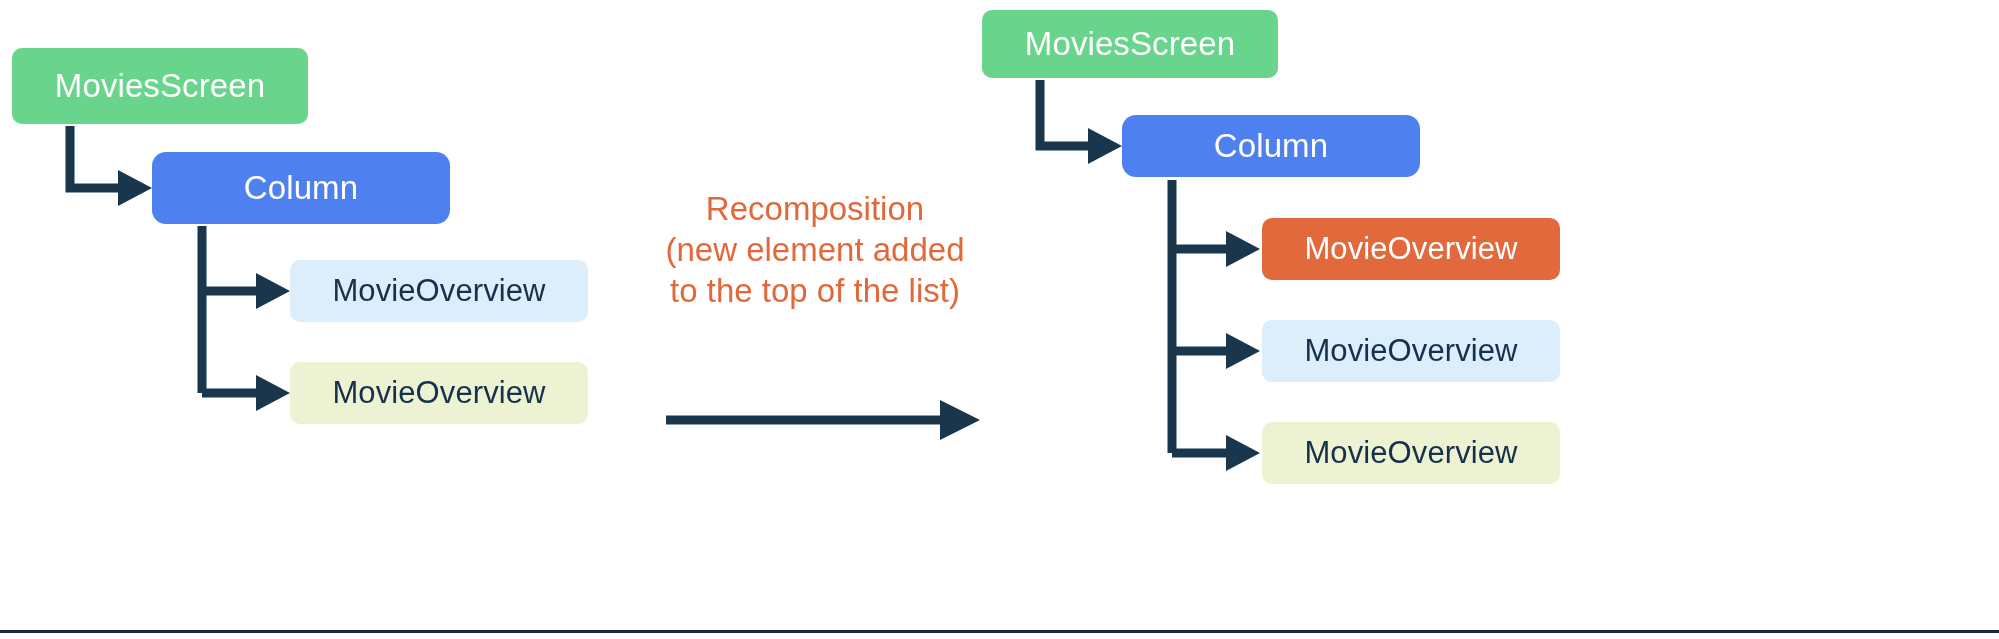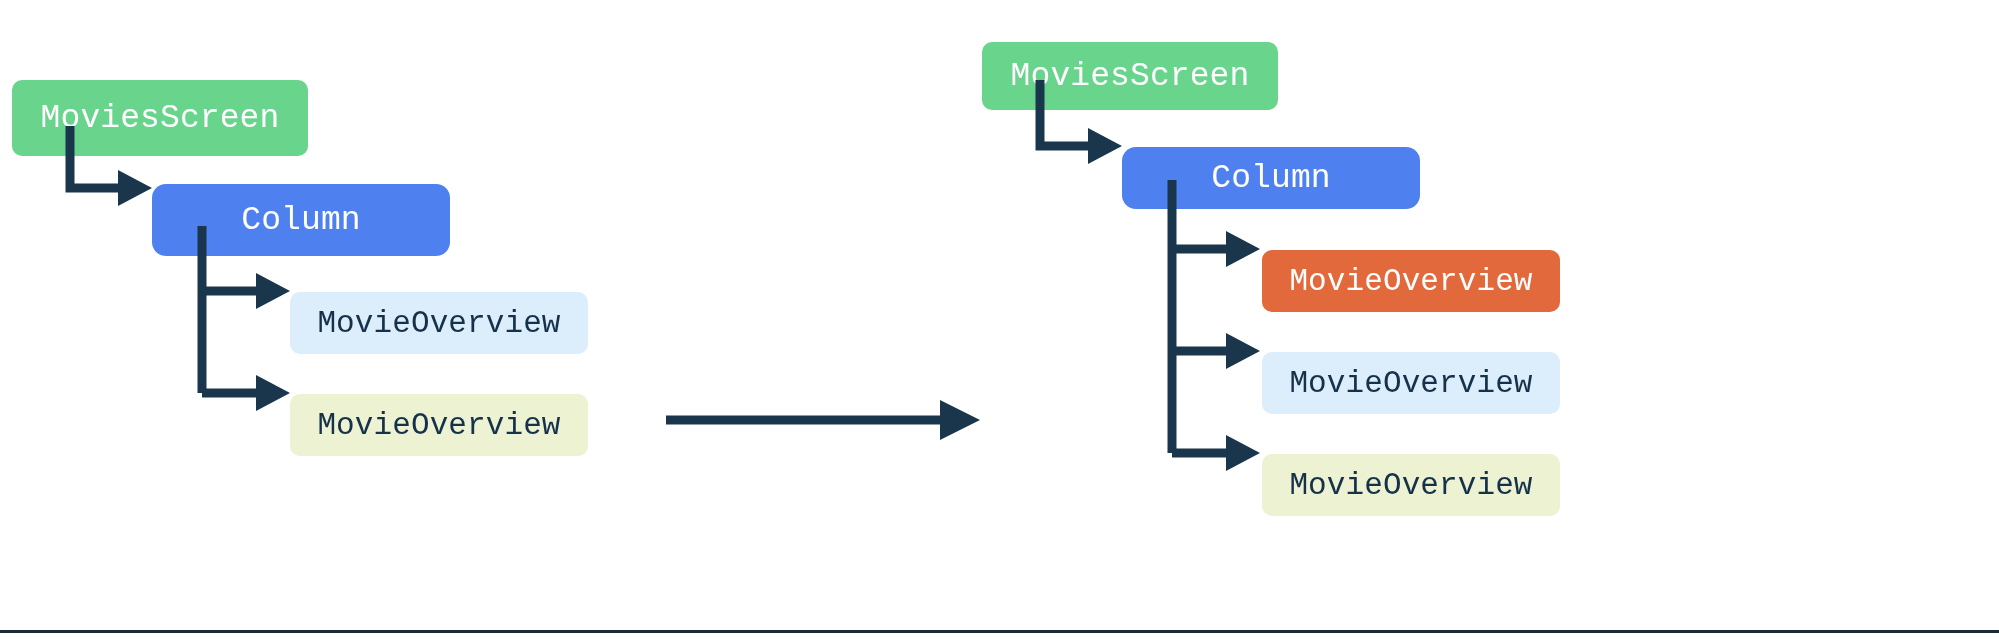--- a/index.html
+++ b/index.html
@@ -18,25 +18,24 @@
     background: #ffffff;
     overflow: hidden;
   }
   .node {
     position: absolute;
     display: flex;
     align-items: center;
     justify-content: center;
     box-sizing: border-box;
     border-radius: 10px;
-    font-family: Liberation Mono, monospace;
+    font-family: Liberation Sans, sans-serif;
     font-weight: 400;
     white-space: nowrap;
     letter-spacing: 0.1px;
-    margin-top: 32px;
   }
   .node-green {
     background: #68d48c;
     color: #ffffff;
   }
   .node-blue {
     background: #4e80ef;
     color: #ffffff;
     border-radius: 14px;
   }
@@ -104,20 +103,23 @@
     <path d="M 202 291 L 260 291"></path>
     <polygon points="256,273 290,291 256,309"></polygon>
     <path d="M 202 393 L 260 393"></path>
     <polygon points="256,375 290,393 256,411"></polygon>
   </svg>
 
   <div class="node node-lightblue" style="left:290px; top:260px; width:298px; height:62px; font-size:31px;">MovieOverview</div>
 
   <div class="node node-lightyellow" style="left:290px; top:362px; width:298px; height:62px; font-size:31px;">MovieOverview</div>
 
+  <div class="center-label" style="left:660px; top:189px; width:310px; font-size:33px;">Recomposition
+(new element added
+to the top of the list)</div>
 
   <svg class="connector" style="left:0px; top:0px; width:1999px; height:639px;">
     <path d="M 666 420 L 944 420"></path>
     <polygon points="940,400 980,420 940,440"></polygon>
   </svg>
 
   <div class="node node-green" style="left:982px; top:10px; width:296px; height:68px; font-size:33px;">MoviesScreen</div>
 
   <svg class="connector" style="left:0px; top:0px; width:1999px; height:639px;">
     <path d="M 1040 80 L 1040 146 L 1092 146"></path>

